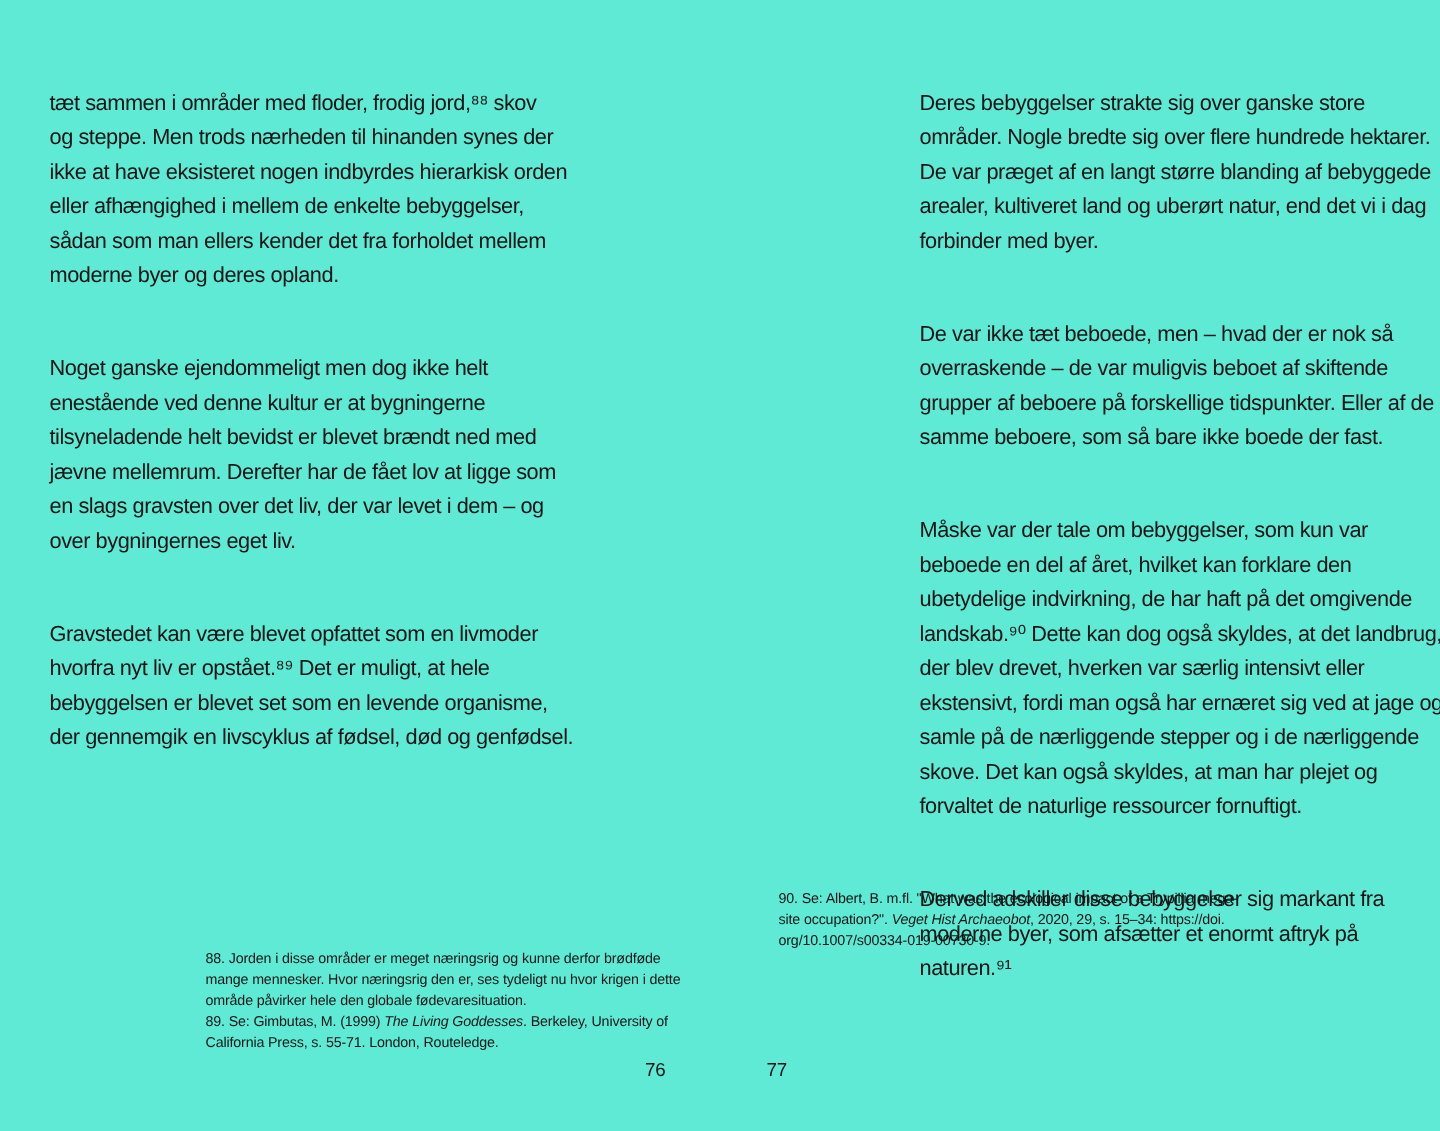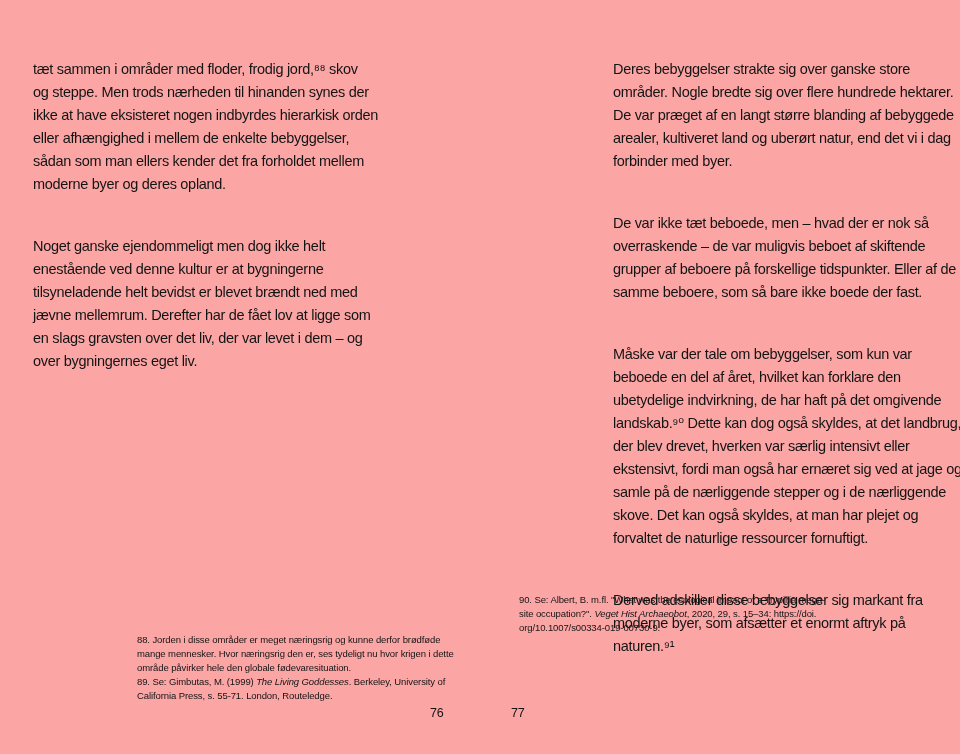--- a/index.html
+++ b/index.html
@@ -4,21 +4,21 @@
 <style>
   html, body {
     margin: 0;
     padding: 0;
     background: #ffffff;
   }
   .spread {
     position: relative;
     width: 960px;
     height: 754px;
-    background: #fca5a5;
+    background: #5eead4;
     overflow: hidden;
     font-family: "Liberation Sans", "DejaVu Sans", sans-serif;
     color: #141414;
   }
   .body-text {
     position: absolute;
     top: 35px;
     font-size: 14.5px;
     line-height: 23px;
     letter-spacing: -0.3px;
@@ -70,20 +70,24 @@
 ikke at have eksisteret nogen indbyrdes hierarkisk orden
 eller afhængighed i mellem de enkelte bebyggelser,
 sådan som man ellers kender det fra forholdet mellem
 moderne byer og deres opland.</p>
       <p>Noget ganske ejendommeligt men dog ikke helt
 enestående ved denne kultur er at bygningerne
 tilsyneladende helt bevidst er blevet brændt ned med
 jævne mellemrum. Derefter har de fået lov at ligge som
 en slags gravsten over det liv, der var levet i dem – og
 over bygningernes eget liv.</p>
+      <p>Gravstedet kan være blevet opfattet som en livmoder
+hvorfra nyt liv er opstået.⁸⁹ Det er muligt, at hele
+bebyggelsen er blevet set som en levende organisme,
+der gennemgik en livscyklus af fødsel, død og genfødsel.</p>
     </div>
     <div class="footnotes left-fn"><span>88. Jorden i disse områder er meget næringsrig og kunne derfor brødføde
 mange mennesker. Hvor næringsrig den er, ses tydeligt nu hvor krigen i dette
 område påvirker hele den globale fødevaresituation.
 </span><span>89. Se: Gimbutas, M. (1999) </span><span class="fn-italic">The Living Goddesses</span><span>. Berkeley, University of
 California Press, s. 55-71. London, Routeledge.</span></div>
     <div class="page-number pn-left">76</div>
   </section>
 
   <section>

